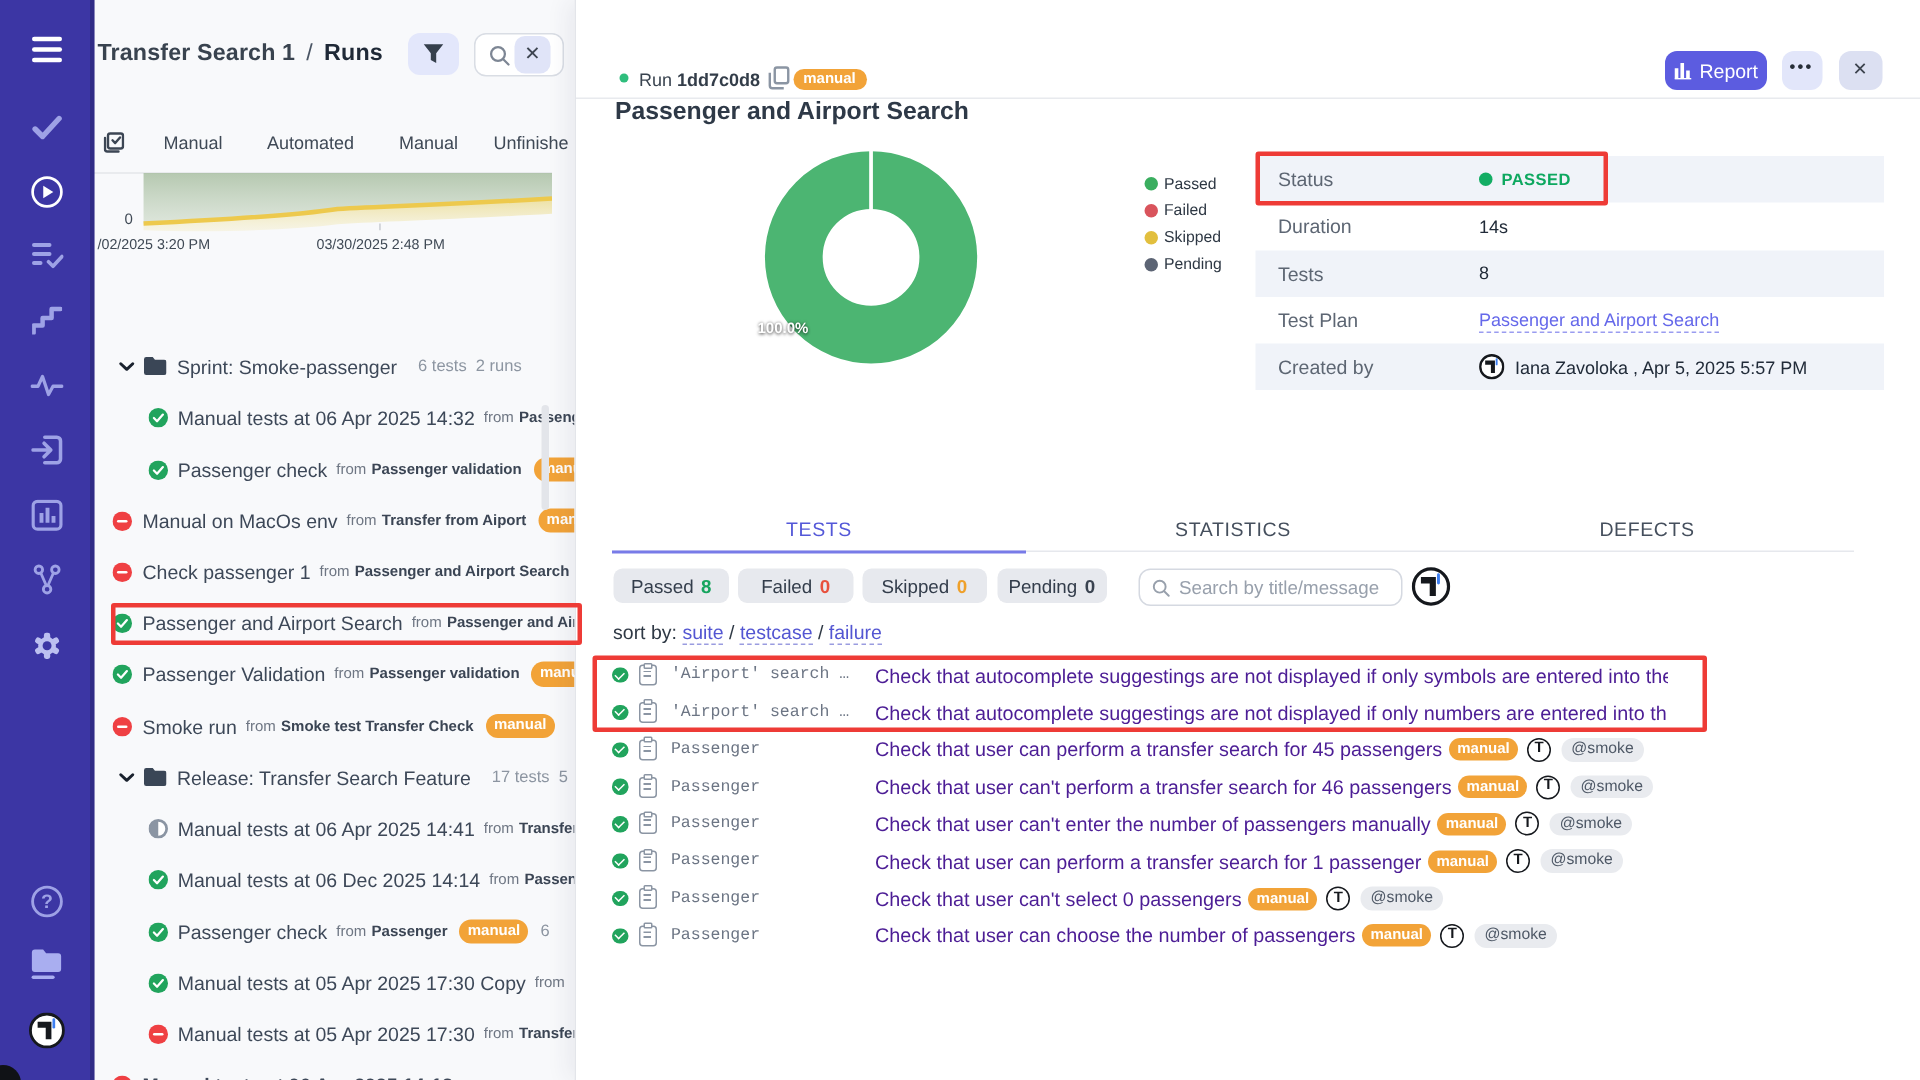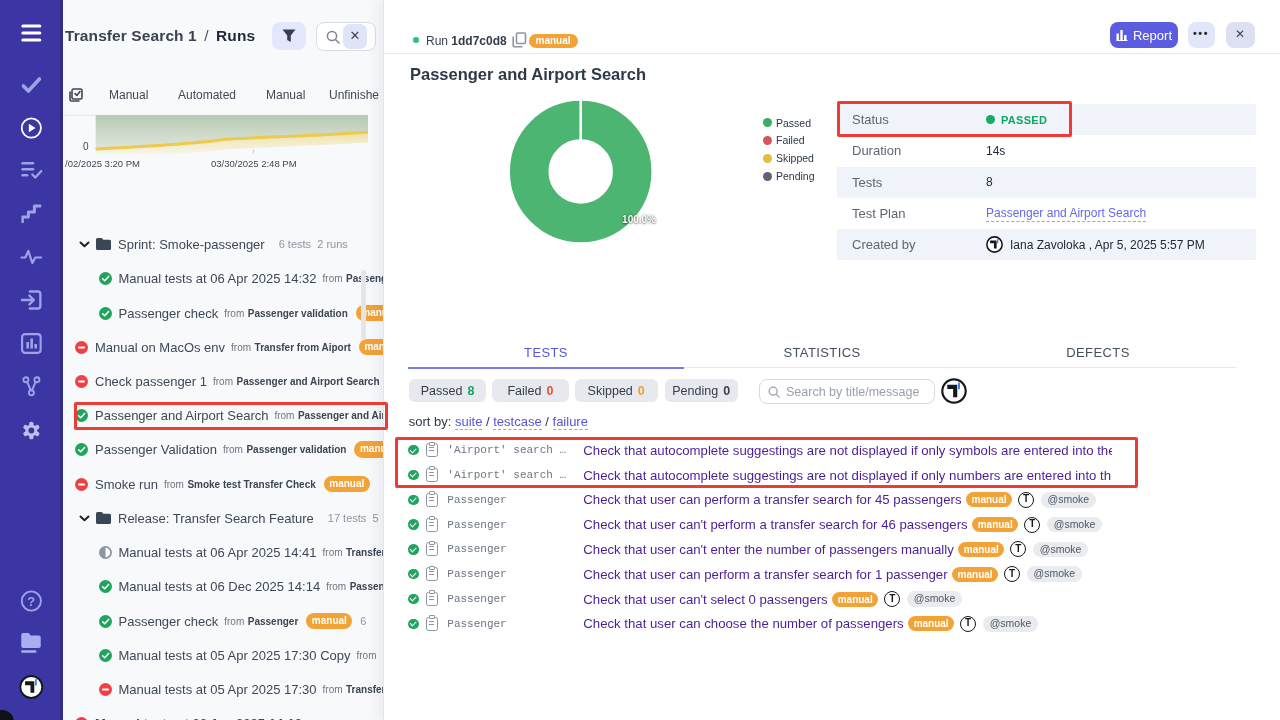--- a/index.html
+++ b/index.html
@@ -21,21 +21,21 @@
 
 .trow { position:absolute; height:22px; display:flex; align-items:center; white-space:nowrap; }
 .t-title { font-size:13px; color:#3d4858; }
 .t-from { font-size:10px; color:#6e7683; margin-left:6px; }
 .t-bold { font-size:10px; font-weight:bold; color:#3b4554; margin-left:3.5px; }
 .t-meta { font-size:11px; color:#8c95a1; margin-left:14px; }
 .pill { display:inline-block; background:#f2a338; color:#fff; font-size:10px; font-weight:bold; border-radius:8.5px; height:16.5px; line-height:16.5px; padding:0 5.5px; margin-left:8px; }
 .ic-wrap { display:flex; align-items:center; justify-content:center; width:13px; height:13px; flex:none; margin-right:7px; }
 
 #main { position:absolute; left:383px; top:0; width:897px; height:720px; background:#fff; border-left:1px solid #e3e5ea; box-shadow:-5px 0 14px rgba(40,45,80,0.07); }
-#topbar { position:absolute; left:0; top:4px; width:100%; height:50px; border-bottom:1px solid #e8eaee; }
+#topbar { position:absolute; left:0; top:16px; width:100%; height:50px; border-bottom:1px solid #e8eaee; }
 .btn { position:absolute; top:18px; height:26px; border-radius:8px; }
 h1.main-t { position:absolute; left:26px; top:65px; font-size:16.5px; font-weight:bold; color:#2e3947; }
 
 .lg { position:absolute; left:379px; display:flex; align-items:center; font-size:10.5px; color:#2e3844; height:13px; }
 .lg i { width:9px; height:9px; border-radius:50%; margin-right:4px; }
 
 #itable { position:absolute; left:453px; top:104px; width:419px; font-size:13px; }
 #itable .val { font-size:12px; }
 #itable .row { height:31.3px; display:flex; align-items:center; }
 #itable .row:nth-child(odd) { background:#f0f3f9; }
@@ -381,21 +381,21 @@
     </div>
     <div class="btn" style="left:803.5px;width:27px;background:#e2e6fa;color:#272e38;font-size:11px;font-weight:bold;text-align:center;line-height:23px;letter-spacing:1.5px">•••</div>
     <div class="btn" style="left:841.5px;width:29px;background:#dce0f2;color:#3c434e;font-size:12px;text-align:center;line-height:25px">✕</div>
   </div>
   <h1 class="main-t">Passenger and Airport Search</h1>
 
   <svg class="abs" style="left:121px;top:95.5px" width="151" height="151" viewBox="0 0 151 151">
     <circle cx="75.7" cy="75.5" r="51.5" fill="none" stroke="#4cb572" stroke-width="38.5"></circle>
     <line x1="75.7" y1="4" x2="75.7" y2="47" stroke="#fff" stroke-width="2.5"></line>
   </svg>
-  <div class="abs" style="left:121px;top:214px;width:151px;text-align:right;font-size:10px;font-weight:bold;color:#fff;text-shadow:0 0 2px rgba(0,0,0,0.55),0 1px 2px rgba(0,0,0,0.35)">100.0%</div>
+  <div class="abs" style="left:121px;top:214px;width:151px;text-align:left;font-size:10px;font-weight:bold;color:#fff;text-shadow:0 0 2px rgba(0,0,0,0.55),0 1px 2px rgba(0,0,0,0.35)">100.0%</div>
 
   <div class="lg" style="top:116px"><i style="background:#3aae5f"></i>Passed</div>
   <div class="lg" style="top:133.8px"><i style="background:#d9545c"></i>Failed</div>
   <div class="lg" style="top:151.8px"><i style="background:#e2bf3e"></i>Skipped</div>
   <div class="lg" style="top:169.6px"><i style="background:#5c6474"></i>Pending</div>
 
   <div id="itable">
     <div class="row">
         <span class="lab">Status</span>
         <span class="val">

